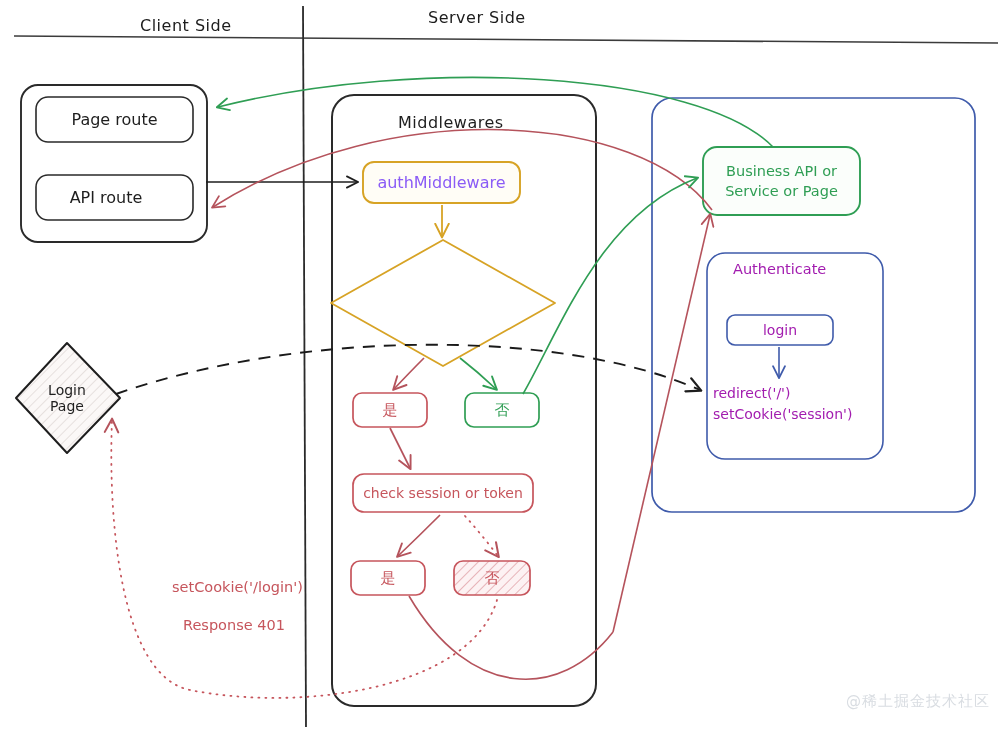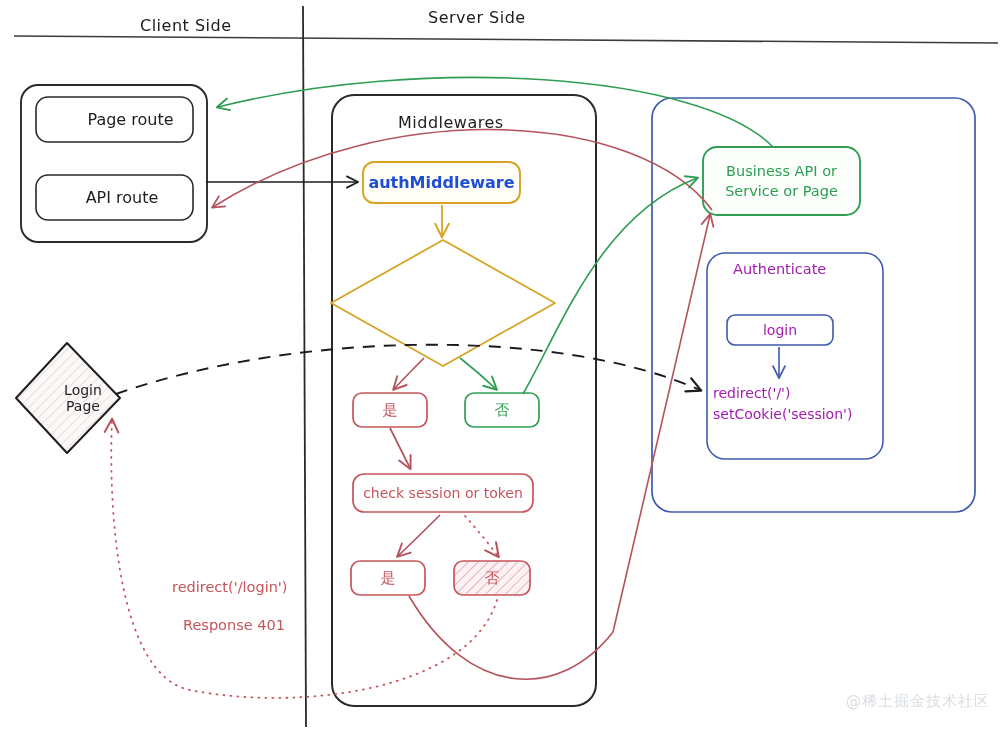--- a/index.html
+++ b/index.html
@@ -5,23 +5,23 @@
   html,body{margin:0;padding:0;background:#ffffff;}
   body{width:1002px;height:729px;overflow:hidden;
        font-family:"Liberation Sans","DejaVu Sans",sans-serif;}
   #stage{position:relative;width:1002px;height:729px;background:#fff;}
   svg#canvas{position:absolute;left:0;top:0;width:1002px;height:729px;}
 
   .lbl{position:absolute;white-space:pre;line-height:1.25;}
   .hand{font-family:"DejaVu Sans",sans-serif;}
 
   .t-lane{font-size:16px;color:#1c1c1c;letter-spacing:.5px;}
-  .t-dark{font-size:16px;color:#1e1e1e;padding-left:16px;}
+  .t-dark{font-size:16px;color:#1e1e1e;}
   .t-mw{font-size:16px;color:#1e1e1e;letter-spacing:.5px;}
-  .t-amber{color:#1d4ed8;font-weight:bold;}
+  .t-amber{color:#8b5cf6;}
   .t-red{color:#c6555c;}
   .t-green{color:#2f9e54;}
   .t-blue{color:#a21caf;}
   .t-cjk{font-family:"DejaVu Sans",sans-serif;}
 
   .centerbox{position:absolute;display:flex;align-items:center;justify-content:center;
              text-align:center;white-space:pre-line;}
   .watermark{position:absolute;right:12px;bottom:18px;color:#d9dde2;font-size:15px;
              letter-spacing:1px;}
 </style>
@@ -190,18 +190,18 @@
 
   <div class="lbl t-blue hand" style="left:733px;top:260px;font-size:14.5px;">Authenticate</div>
 
   <div class="centerbox t-blue hand" style="left:727px;top:315px;width:106px;height:30px;font-size:14px;">
     <span>login</span>
   </div>
 
   <div class="lbl t-blue hand" style="left:713px;top:383px;font-size:14px;line-height:1.5;">redirect('/')
 setCookie('session')</div>
 
-  <div class="lbl t-red hand" style="left:172px;top:578px;font-size:14.5px;">redirect('/login')</div>
+  <div class="lbl t-red hand" style="left:172px;top:578px;font-size:14.5px;">setCookie('/login')</div>
   <div class="lbl t-red hand" style="left:183px;top:616px;font-size:14.5px;">Response 401</div>
 
   <div class="watermark t-cjk">@稀土掘金技术社区</div>
 
 </div>
 
 </body></html>

